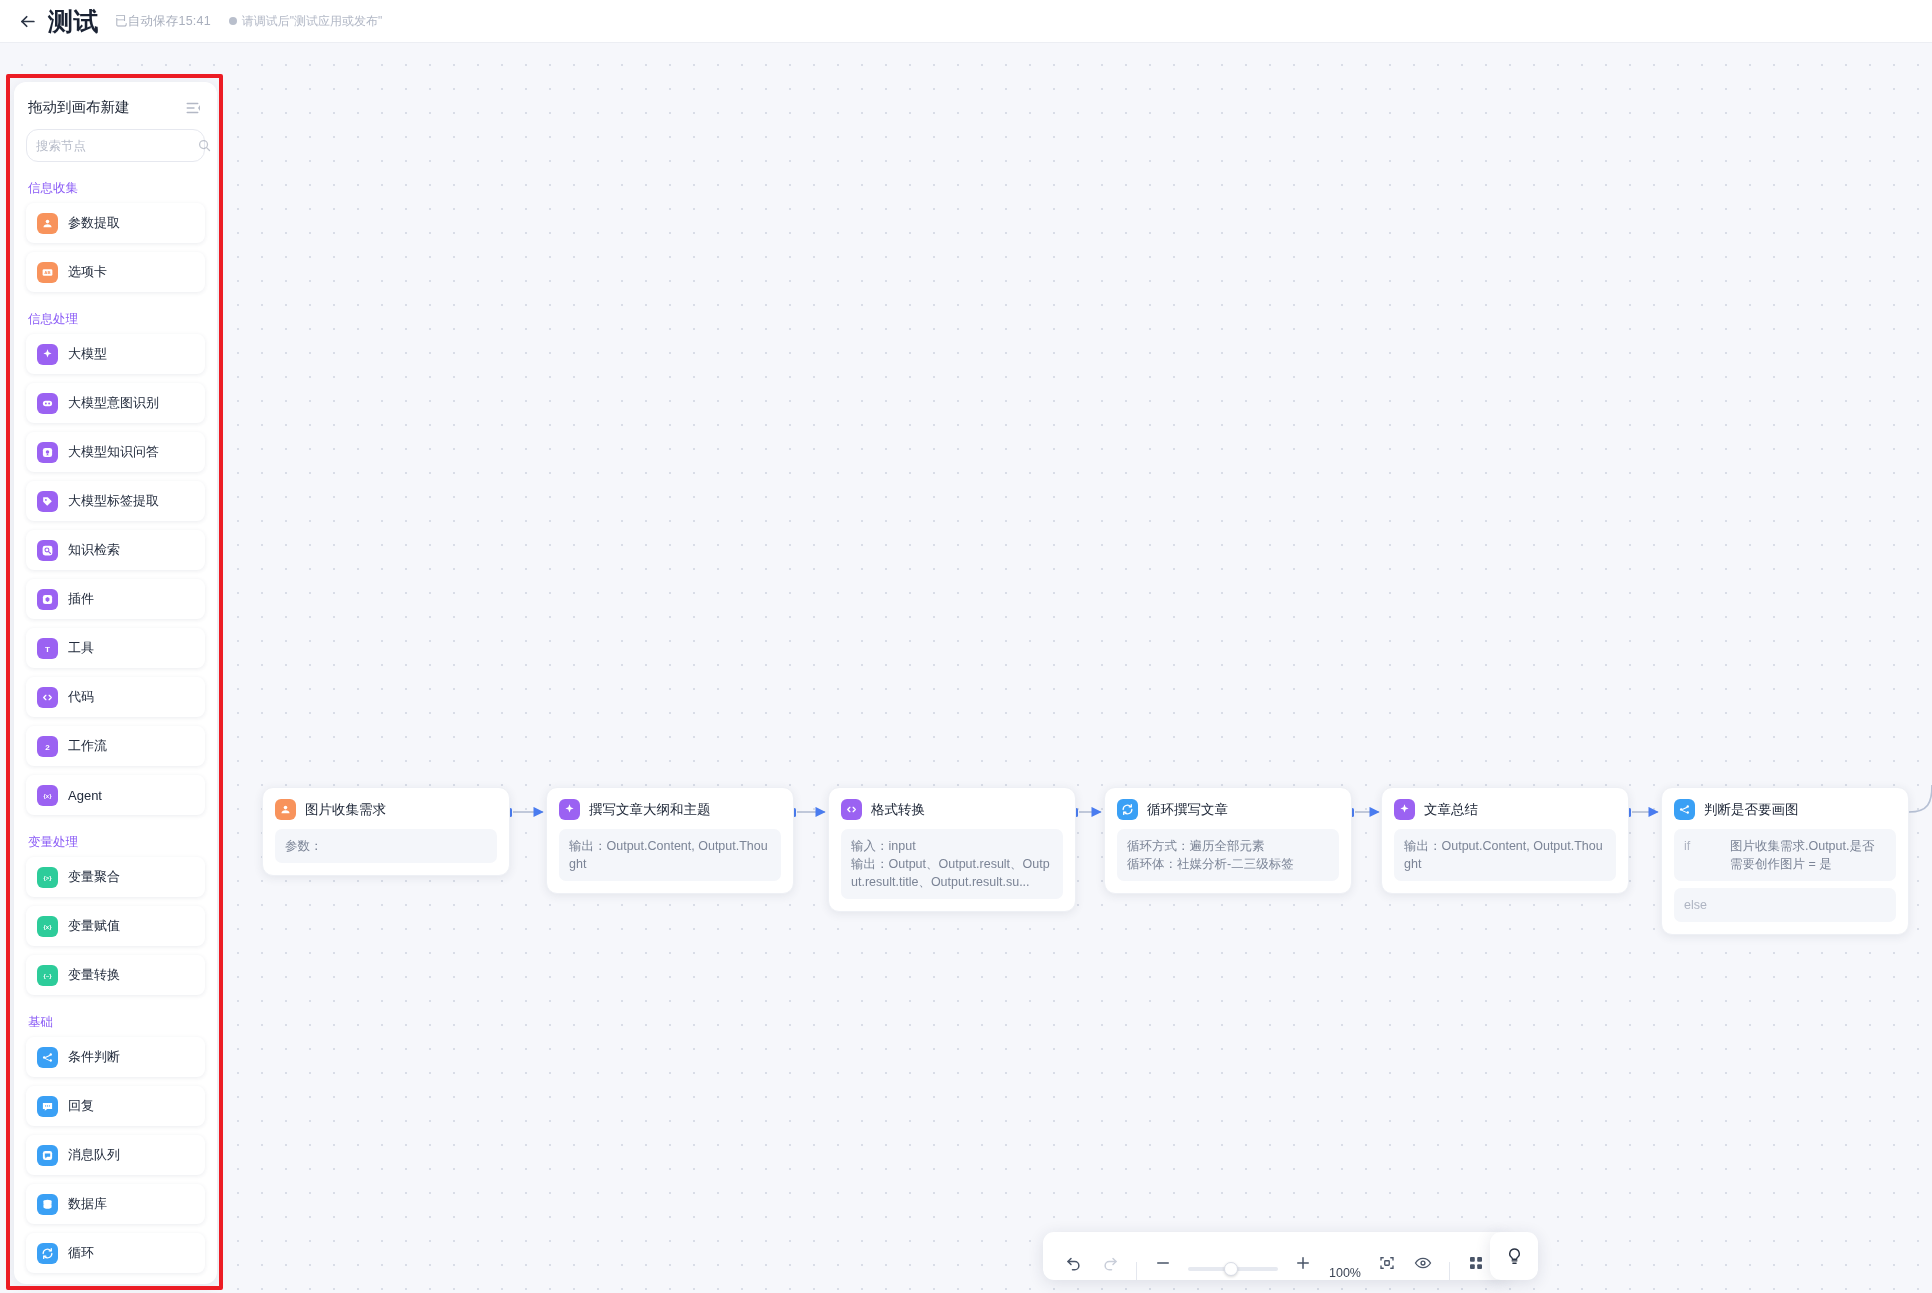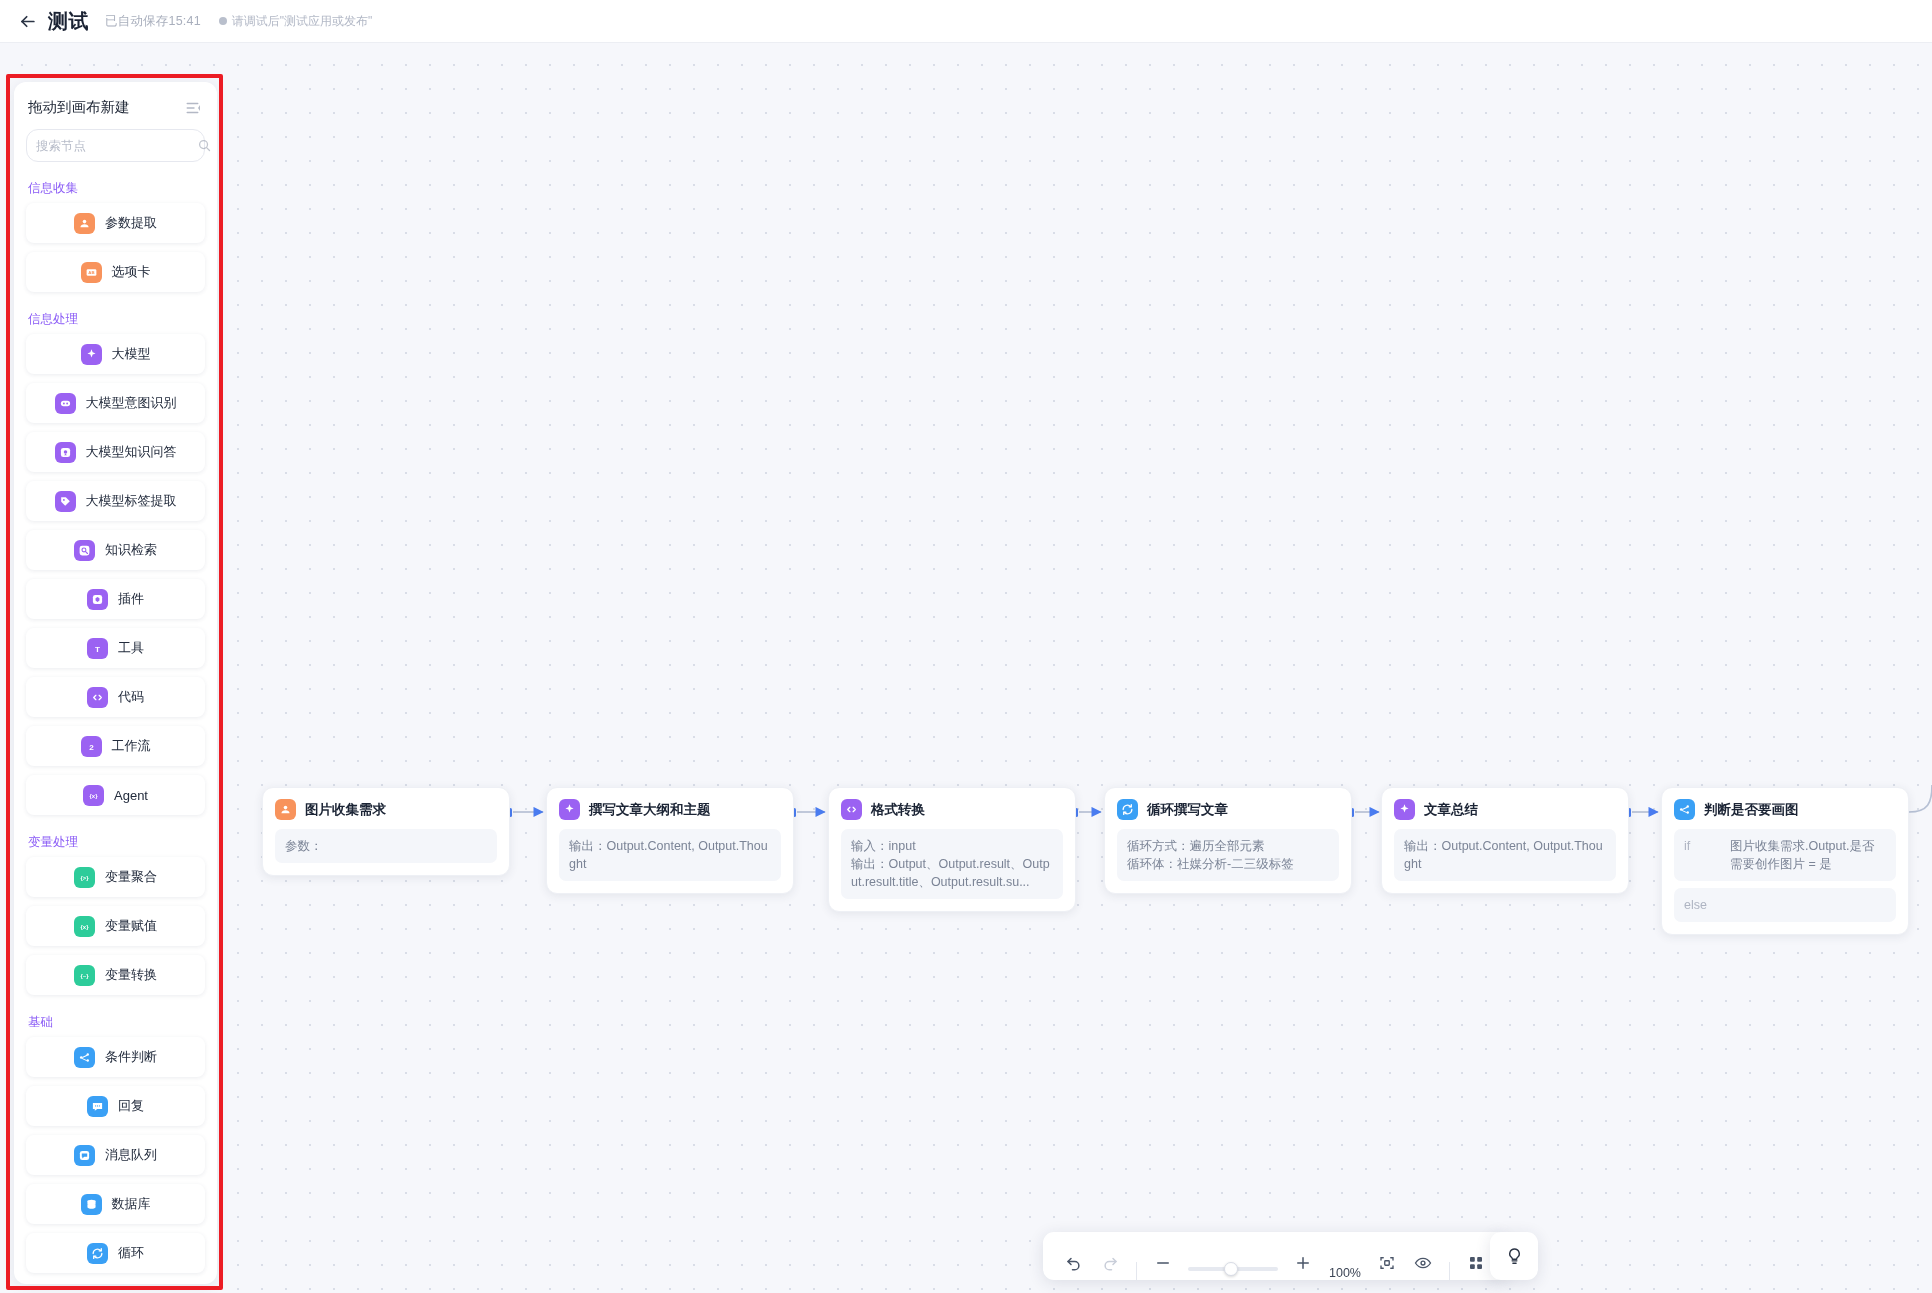--- a/index.html
+++ b/index.html
@@ -17,21 +17,21 @@
     border-bottom: 1px solid #eceef3;
     display: flex; align-items: center; gap: 10px;
     padding-left: 16px;
     z-index: 30;
   }
   .back-arrow {
     width: 22px; height: 22px; display: flex; align-items: center; justify-content: center;
     color: #2b3445; font-size: 19px; line-height: 1; cursor: pointer;
   }
   .app-title {
-    font-size: 20px; font-weight: 700; color: #1a2233; letter-spacing: .5px;
+    font-size: 25px; font-weight: 700; color: #1a2233; letter-spacing: .5px;
   }
   .autosave { font-size: 12.5px; color: #a9afbd; margin-left: 6px; letter-spacing: .2px; text-align: center;}
   .hint-wrap { display: flex; align-items: center; gap: 5px; margin-left: 8px; }
   .hint-dot { width: 8px; height: 8px; border-radius: 50%; background: #b9bfcc; display:inline-block;}
   .hint-text { font-size: 12px; color: #b2b8c6; }
 
   
   .canvas {
     position: absolute; left: 0; top: 43px; width: 1932px; height: 1250px;
     background-color: #f6f7fb;
@@ -93,21 +93,20 @@
   }
   .node-item {
     margin: 0 12px 9px 12px;
     height: 40px;
     background: #ffffff;
     border-radius: 8px;
     box-shadow: 0 1px 4px rgba(35,45,75,.09);
     display: flex; align-items: center; gap: 10px;
     padding: 0 11px;
     cursor: grab;
-    justify-content: center;
   }
   .ni-icon {
     width: 21px; height: 21px; border-radius: 6px;
     display: flex; align-items: center; justify-content: center;
     color: #fff; flex: 0 0 auto;
     font-size: 10px; font-weight: 700;
   }
   .ni-icon svg { width: 13px; height: 13px; display: block; }
   .ni-label { font-size: 13px; color: #222b3c; white-space: nowrap; }
 
@@ -120,21 +119,21 @@
     border: 1px solid #eef0f5;
     padding: 11px 12px 12px 12px;
     z-index: 6;
   }
   .wf-head { display: flex; align-items: center; gap: 9px; margin-bottom: 9px; }
   .wf-icon {
     width: 21px; height: 21px; border-radius: 6px;
     display: flex; align-items: center; justify-content: center; flex:0 0 auto;
   }
   .wf-icon svg { width: 13px; height: 13px; display: block; }
-  .wf-title { font-size: 13.5px; color: #1b2435; font-weight: 700; }
+  .wf-title { font-size: 13.5px; color: #1b2435; font-weight: 400; }
   .wf-body {
     background: #f4f6fa;
     border-radius: 7px;
     padding: 8px 10px;
     font-size: 12.5px;
     color: #7b8496;
     line-height: 1.45;
     word-break: break-all;
   }
   .wf-body + .wf-body { margin-top: 7px; }

